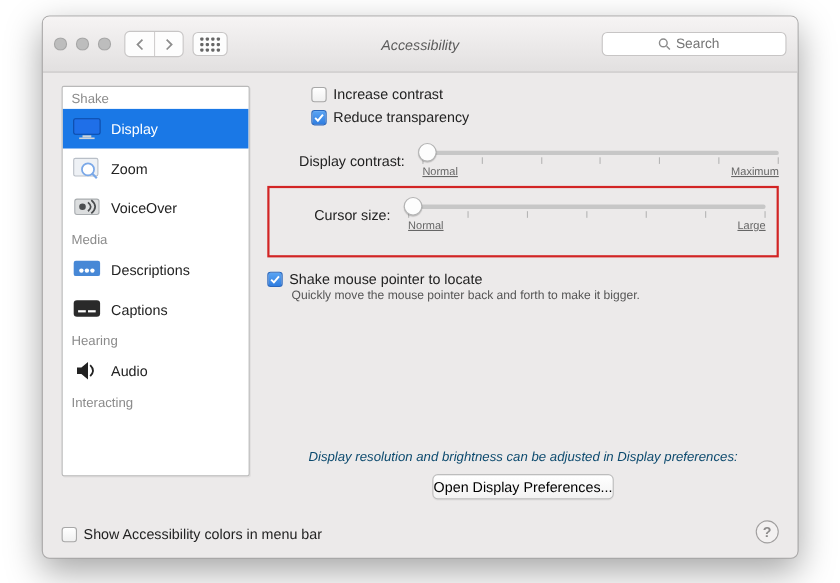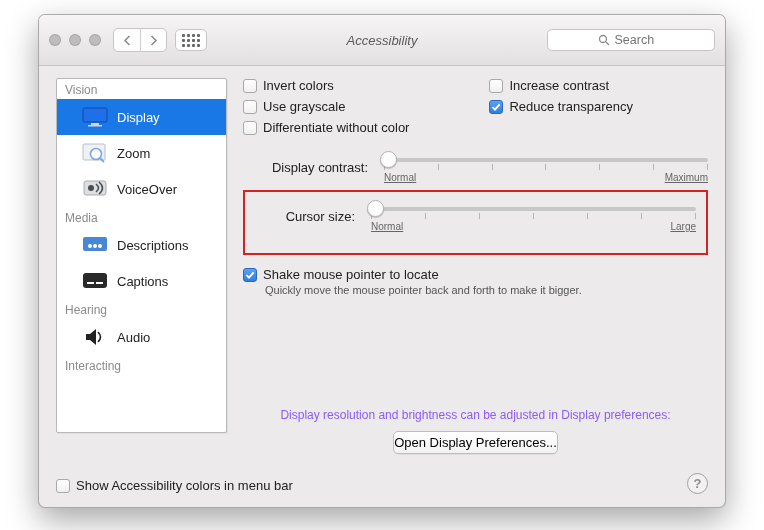--- a/index.html
+++ b/index.html
@@ -35,21 +35,21 @@
 
   .body { position:absolute; left:0; right:0; top:51px; bottom:0; }
 
   .sidebox {
     position:absolute; left:17px; top:12px; width:171px; height:355px;
     background:#fff; border:1px solid #b9b9b9; border-radius:2px;
     box-shadow: 1px 1px 0 rgba(0,0,0,.05);
     overflow:hidden;
   }
   .grouplabel { padding:4px 8px 2px; color:#8b8b8b; font-size:12px; }
-  .row { display:flex; align-items:center; height:36px; padding:0 24px; gap:8px; color:#222;}
+  .row { display:flex; align-items:center; height:36px; padding:0 8px; gap:8px; color:#222;}
   .row.sel { background:#1a78e6; color:#fff; }
   .row .iconbox { width:28px; height:24px; display:flex; align-items:center; justify-content:center;}
   .row span.label{ font-size:13px; }
 
   .panel { position:absolute; left:204px; right:17px; top:12px; height:395px; }
 
   .checks { display:flex; gap:40px; }
   .col { display:flex; flex-direction:column; gap:6px; }
   .chk { display:flex; align-items:center; gap:6px; font-size:13px; color:#222;}
   .chk .box { width:14px;height:14px;border:1px solid #a8a8a8;border-radius:3px;background:linear-gradient(#fff,#f0f0f0); display:flex;align-items:center;justify-content:center;}
@@ -69,21 +69,21 @@
   .redbox { border:2px solid #d22424; padding:7px 10px 20px; margin-top:6px;}
   .redbox .sliderrow{ margin-top:0;}
   .redbox .lbl{ width:100px;}
 
   .shake { margin-top:12px; }
   .tiny { color:#555; font-size:11px; margin-left:22px; margin-top:2px;}
 
   .foot {
     position:absolute; left:0; right:0; top:330px; text-align:center;
   }
-  .foot .msg{ font-size:12px; color:#8b5cf6;}
+  .foot .msg{ font-size:12px; color:#0c4a6e;font-style:italic;}
   .osxbtn{
     margin-top:9px; display:inline-block; padding:3px 0; font-size:13px;
     background:linear-gradient(#fff,#f2f2f2); border:1px solid #bdbdbd; border-radius:5px;
     box-shadow:0 1px 0 rgba(0,0,0,.05);
   }
 
   .menubar-chk { position:absolute; left:17px; bottom:14px; }
   .help { position:absolute; right:17px; bottom:13px; width:21px;height:21px;border-radius:50%;border:1.5px solid #a19f9f;color:#8d8b8b;display:flex;align-items:center;justify-content:center;font-weight:600;font-size:13px;background:#f3f1f1;}
 
 </style>
@@ -131,21 +131,21 @@
           <circle cx="5" cy="5" r="3.5" fill="none" stroke="#8c8c8c" stroke-width="1.3"></circle>
           <line x1="8" y1="8" x2="11" y2="11" stroke="#8c8c8c" stroke-width="1.3"></line>
         </svg>
       <input type="text" placeholder="Search" style="">
     </div>
   </div>
 
   <div class="body">
 
     <div class="sidebox">
-      <div class="grouplabel">Vision</div>
+      <div class="grouplabel">Shake</div>
 
       <div class="row sel">
         <div class="iconbox">
           <svg width="26" height="20" viewBox="0 0 26 20">
               <rect x="1" y="1" width="24" height="14" rx="1.5" fill="#1f6fe8" stroke="#0d4aa6"></rect>
               <rect x="9" y="16" width="8" height="2" fill="#cfd3d8"></rect>
               <rect x="6" y="18" width="14" height="1.5" fill="#cfd3d8"></rect>
             </svg>
         </div>
         <span class="label">Display</span>
@@ -210,34 +210,20 @@
         </div>
         <span class="label">Audio</span>
       </div>
 
       <div class="grouplabel">Interacting</div>
     </div>
 
     <div class="panel">
 
       <div class="checks">
-        <div class="col">
-          <label class="chk">
-            <span class="box"></span>
-            <span>Invert colors</span>
-          </label>
-          <label class="chk">
-            <span class="box"></span>
-            <span>Use grayscale</span>
-          </label>
-          <label class="chk">
-            <span class="box"></span>
-            <span>Differentiate without color</span>
-          </label>
-        </div>
         <div class="col" style="margin-left:40px">
           <label class="chk">
             <span class="box"></span>
             <span>Increase contrast</span>
           </label>
           <label class="chk">
             <span class="box checked">
                 <svg width="10" height="10" viewBox="0 0 10 10">
                   <path d="M1.5 5.2 4 7.7 8.6 2.3" fill="none" stroke="#fff" stroke-width="1.8"></path>
                 </svg>

